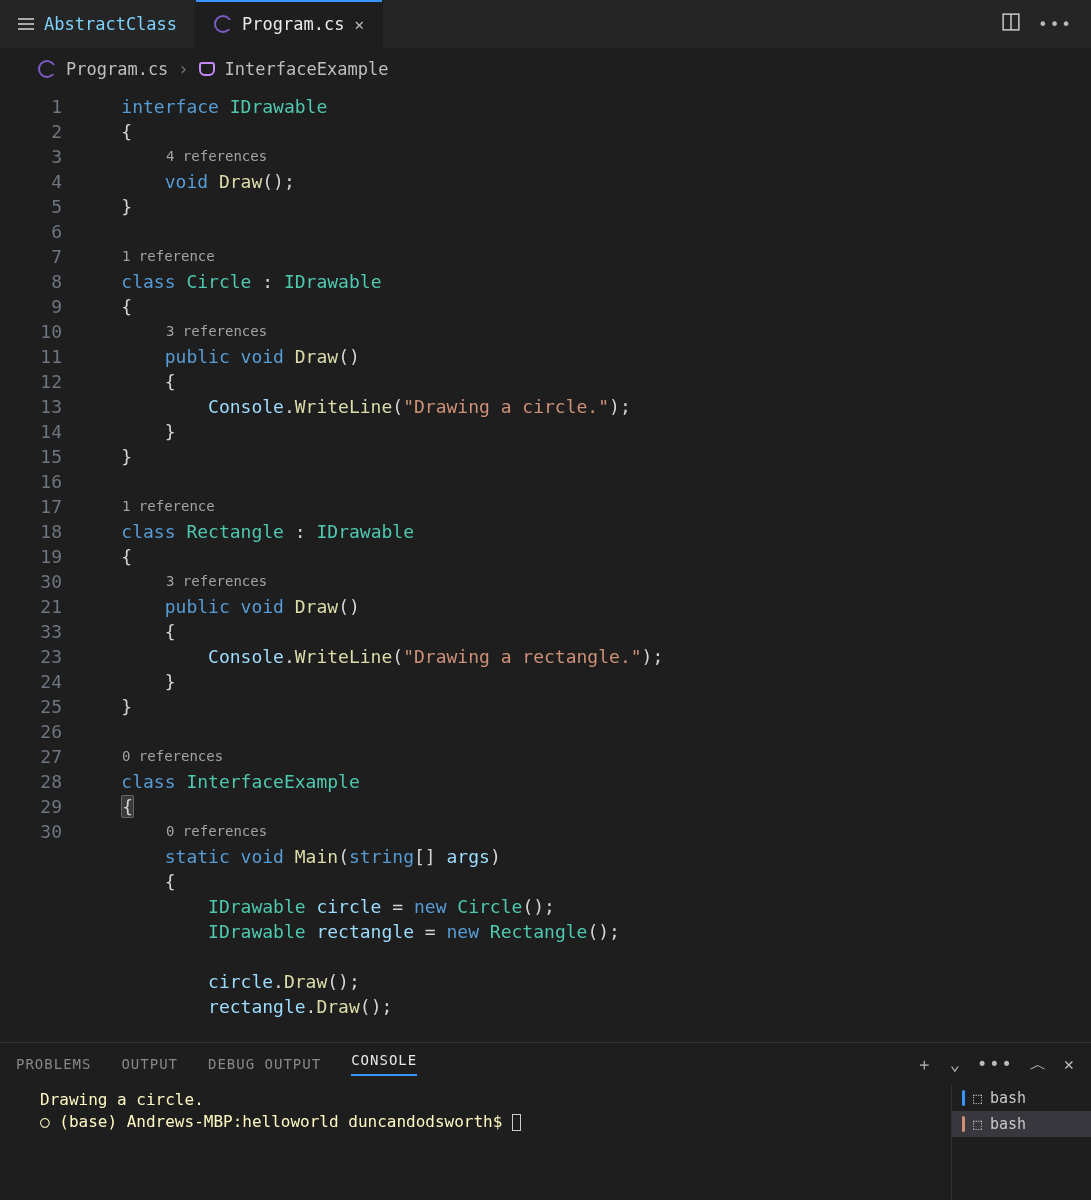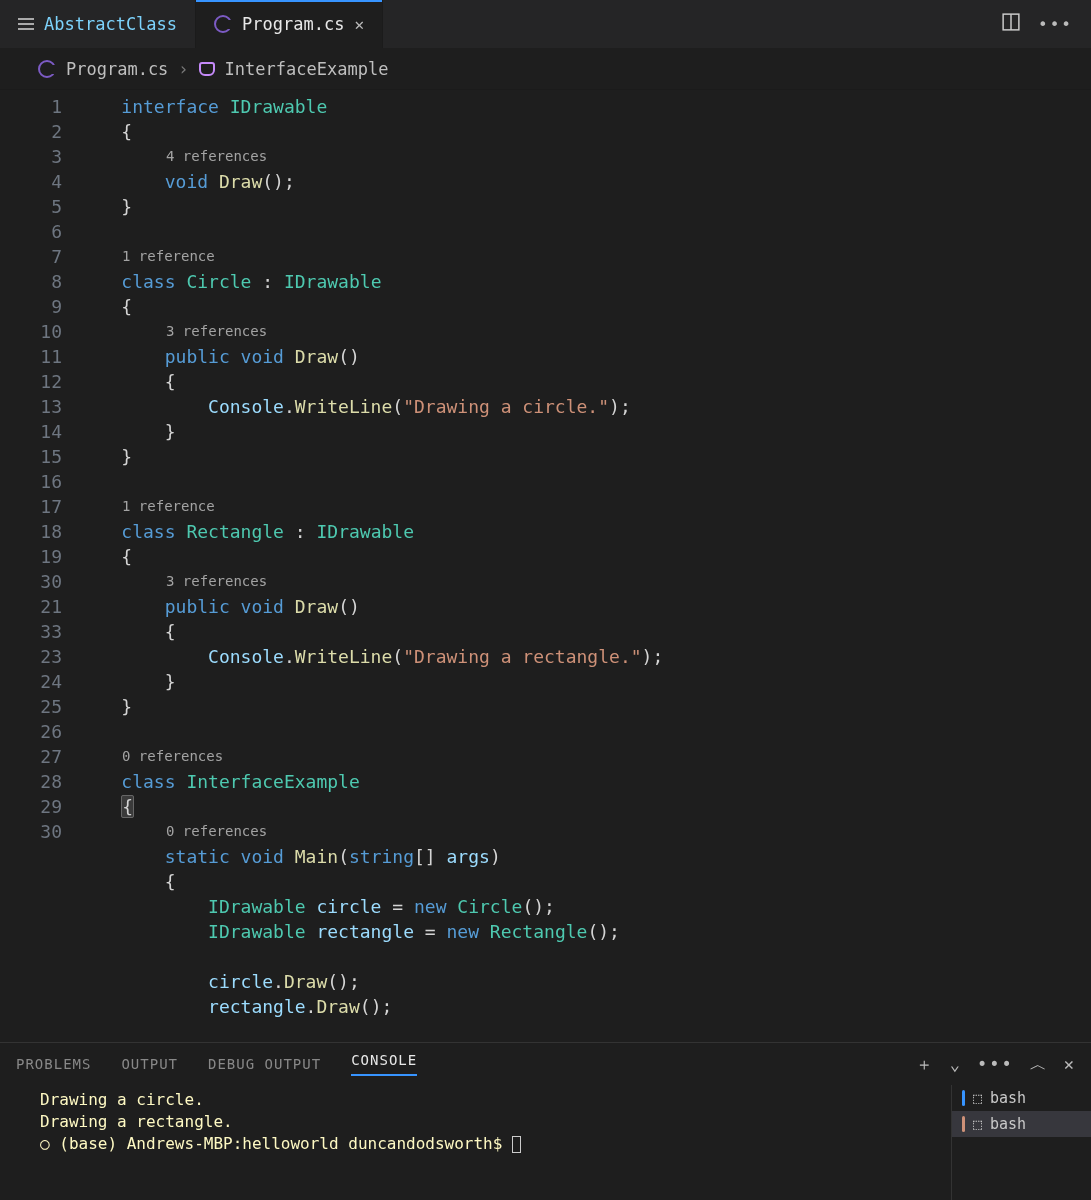--- a/index.html
+++ b/index.html
@@ -230,21 +230,20 @@
       <span>＋</span>
       <span>⌄</span>
       <span style="letter-spacing:2px;">•••</span>
       <span>︿</span>
       <span>✕</span>
     </span>
   </div>
   <div class="panel-body">
     <div class="term-out">
       <div>Drawing a circle.</div>
-      <div>Drawing a rectangle.</div>
       <div>○ <span>(base) Andrews-MBP:helloworld duncandodsworth$ </span><span style="display:inline-block;width:9px;height:17px;border:1px solid #ccc;vertical-align:middle;"></span></div>
     </div>
     <div class="term-side">
       <div class="row">
         <span class="bar" style="background:#3794ff;"></span>
         <span>⬚</span>
         <span>bash</span>
       </div>
       <div class="row hl">
         <span class="bar" style="background:#ce9178;"></span>

